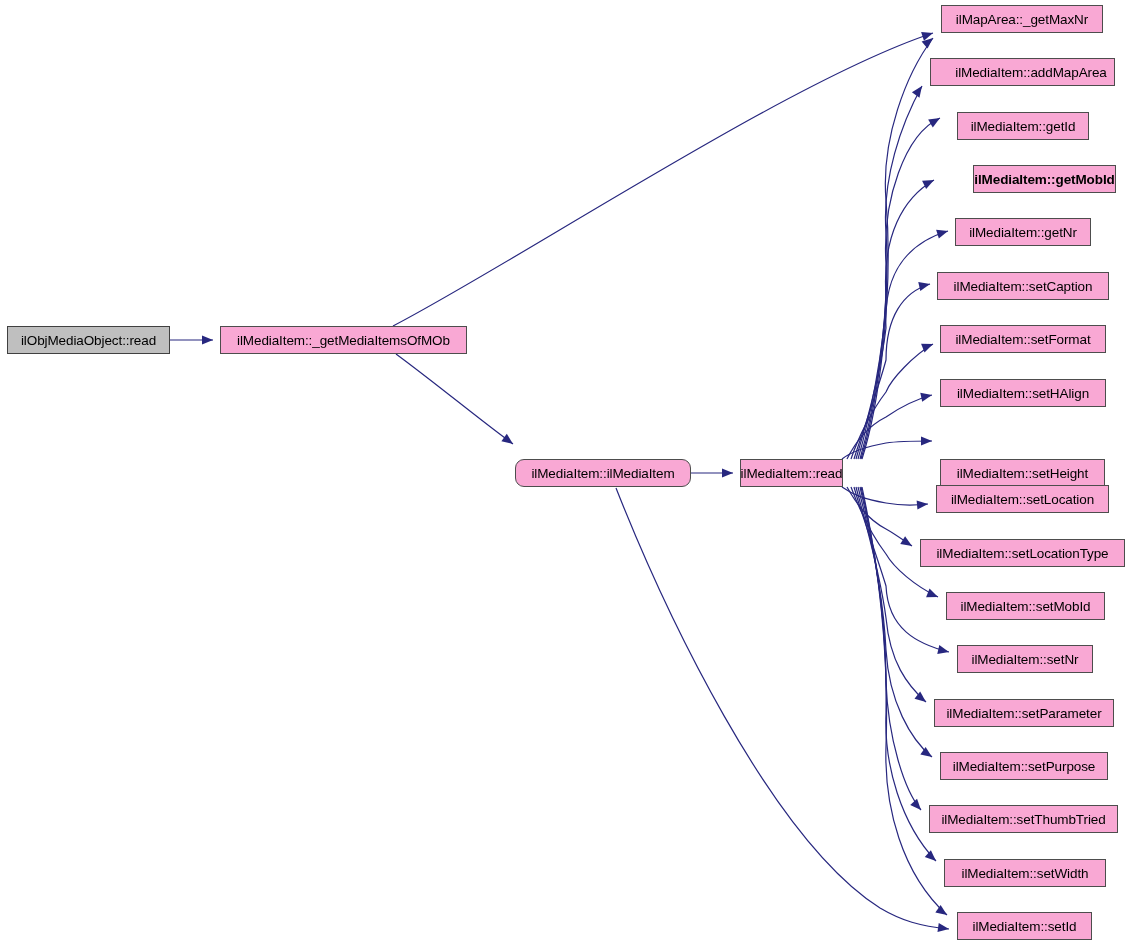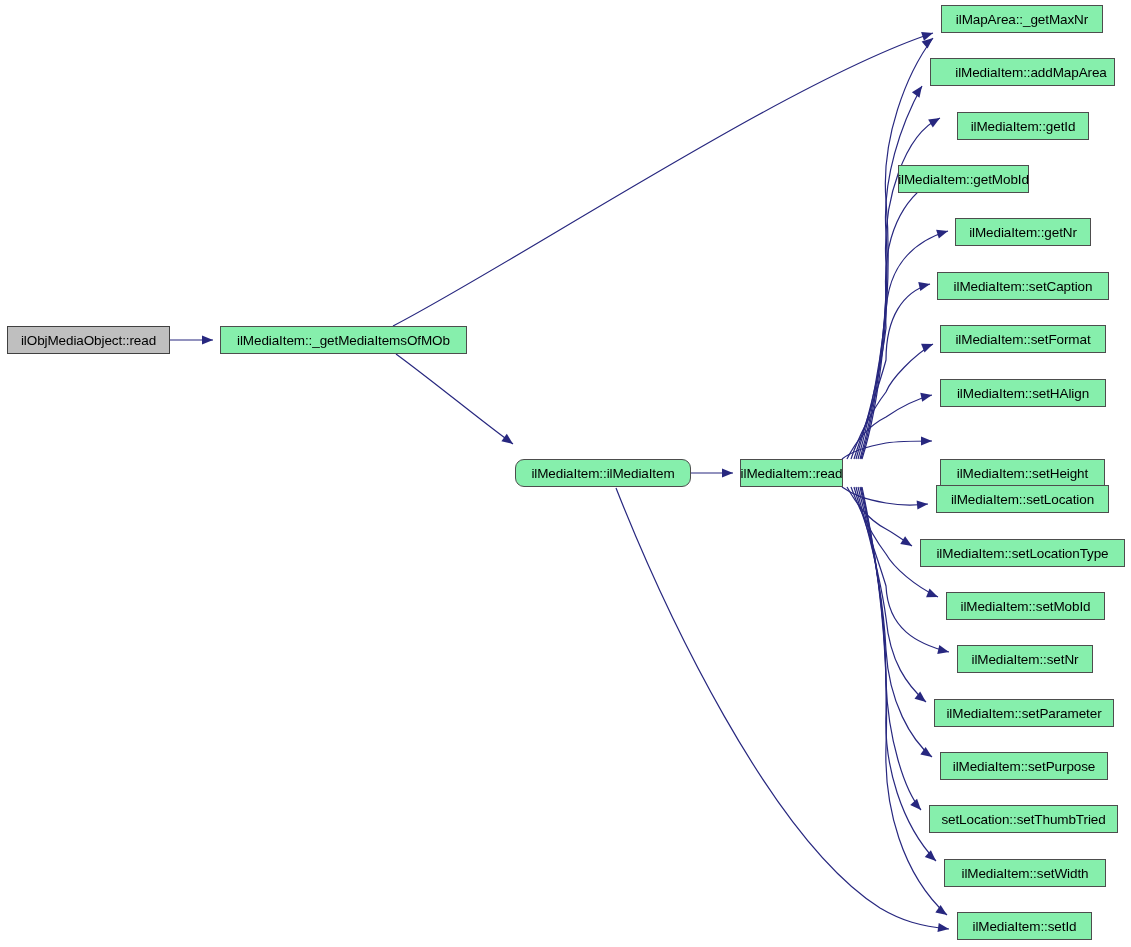--- a/index.html
+++ b/index.html
@@ -2,21 +2,21 @@
 <html><head>
 <meta charset="utf-8">
 <style>
   html,body{margin:0;padding:0;background:#ffffff;}
   body{width:1131px;height:947px;overflow:hidden;font-family:"Liberation Sans",sans-serif;}
   #graph{position:relative;width:1131px;height:947px;background:#ffffff;}
   svg.edges{position:absolute;left:0;top:0;width:1131px;height:947px;}
   .node{
     position:absolute;
     box-sizing:border-box;
-    background:#86efac;
+    background:#f9a8d4;
     border:1px solid #4d4d4d;
     height:28px;
     display:flex;align-items:center;justify-content:center;
     font-family:"Liberation Sans",sans-serif;
     font-size:13.5px;
     color:#000000;
     white-space:nowrap;
     letter-spacing:-0.1px;
   }
   .node.highlight{background:#bfbfbf;border-color:#404040;}
@@ -93,21 +93,21 @@
       </div>
       <div class="node" style="left: 941px; top: 5px; width: 162px;">
         <span class="lbl">ilMapArea::_getMaxNr</span>
       </div>
       <div class="node" style="left: 930px; top: 58px; width: 185px; padding-left: 17px;">
         <span class="lbl">ilMediaItem::addMapArea</span>
       </div>
       <div class="node" style="left: 957px; top: 112px; width: 132px;">
         <span class="lbl">ilMediaItem::getId</span>
       </div>
-      <div class="node" style="left: 898px; top: 165px; width: 131px;">
+      <div class="node" style="left: 973px; top: 165px; width: 143px; font-weight: bold;">
         <span class="lbl">ilMediaItem::getMobId</span>
       </div>
       <div class="node" style="left: 955px; top: 218px; width: 136px;">
         <span class="lbl">ilMediaItem::getNr</span>
       </div>
       <div class="node" style="left: 937px; top: 272px; width: 172px;">
         <span class="lbl">ilMediaItem::setCaption</span>
       </div>
       <div class="node" style="left: 940px; top: 325px; width: 166px;">
         <span class="lbl">ilMediaItem::setFormat</span>
@@ -130,21 +130,21 @@
       <div class="node" style="left: 957px; top: 645px; width: 136px;">
         <span class="lbl">ilMediaItem::setNr</span>
       </div>
       <div class="node" style="left: 934px; top: 699px; width: 180px;">
         <span class="lbl">ilMediaItem::setParameter</span>
       </div>
       <div class="node" style="left: 940px; top: 752px; width: 168px;">
         <span class="lbl">ilMediaItem::setPurpose</span>
       </div>
       <div class="node" style="left: 929px; top: 805px; width: 189px;">
-        <span class="lbl">setLocation::setThumbTried</span>
+        <span class="lbl">ilMediaItem::setThumbTried</span>
       </div>
       <div class="node" style="left: 944px; top: 859px; width: 162px;">
         <span class="lbl">ilMediaItem::setWidth</span>
       </div>
       <div class="node" style="left: 957px; top: 912px; width: 135px;">
         <span class="lbl">ilMediaItem::setId</span>
       </div>
     </div>
 </div>
 

